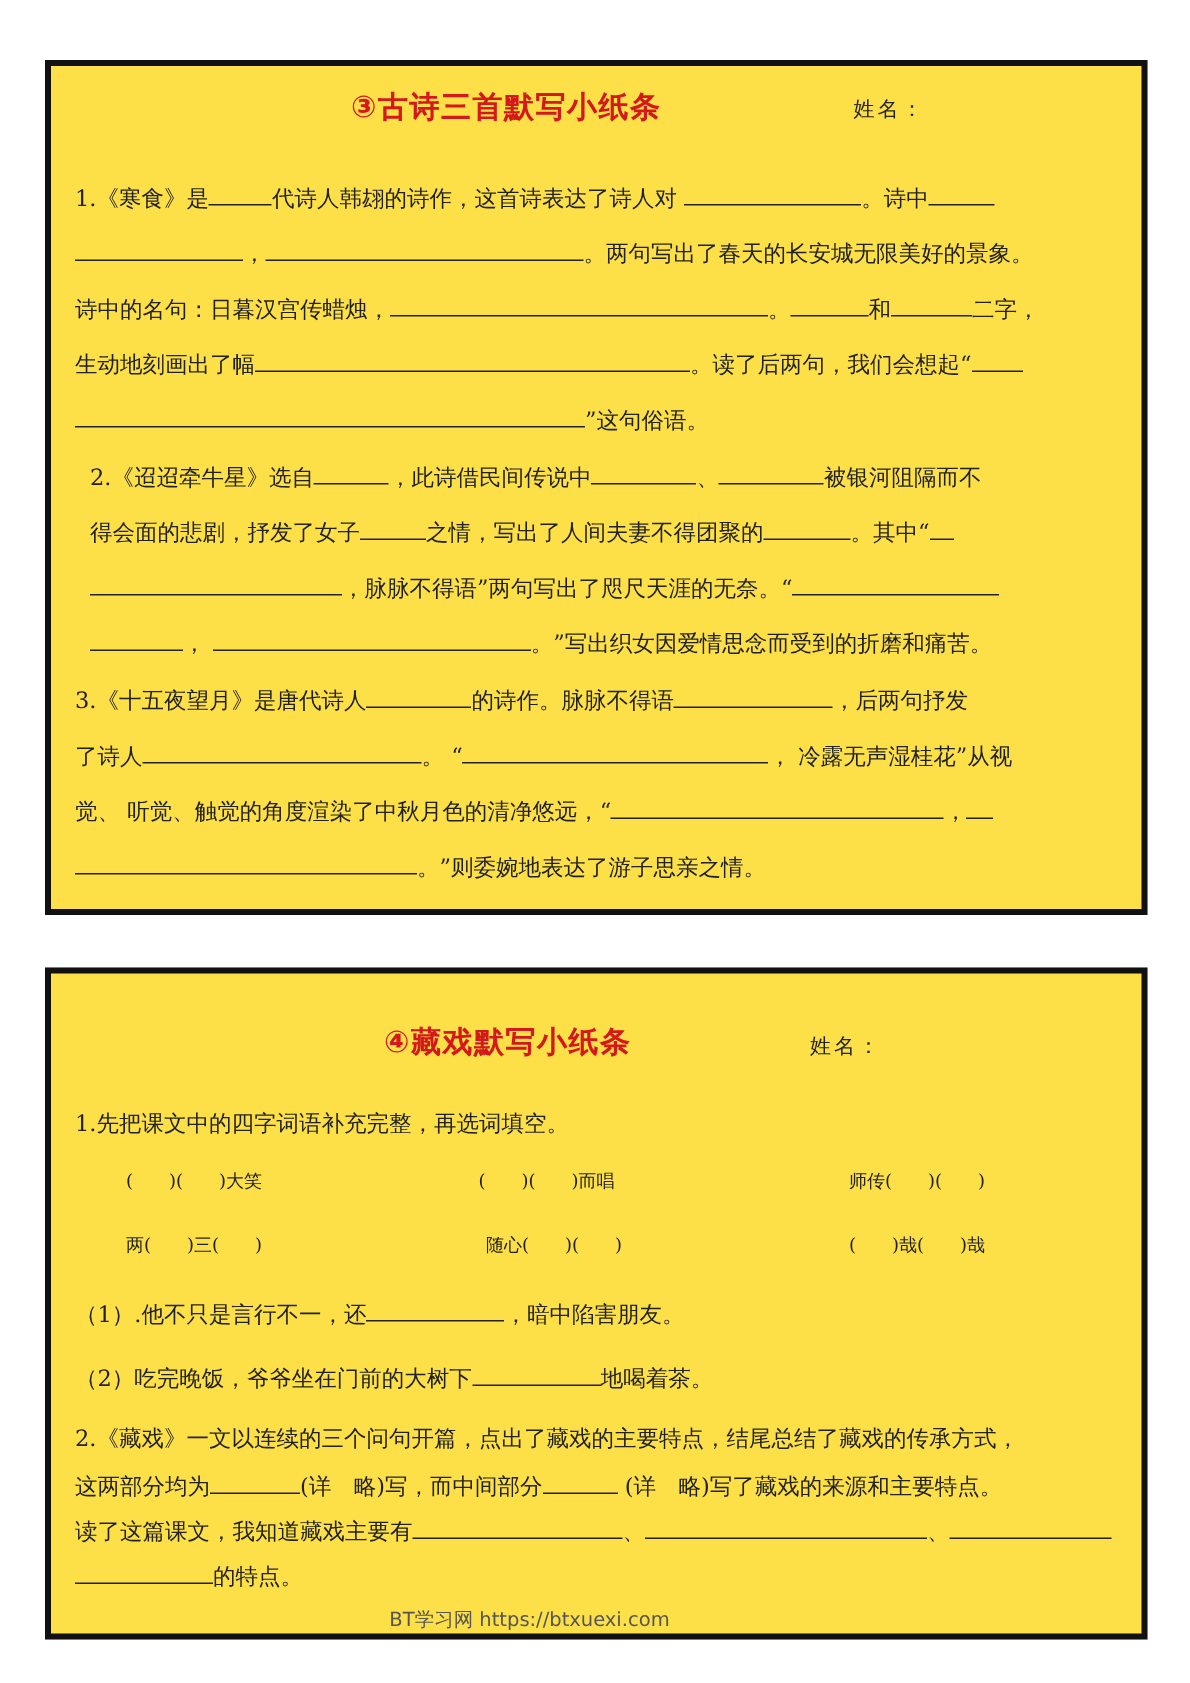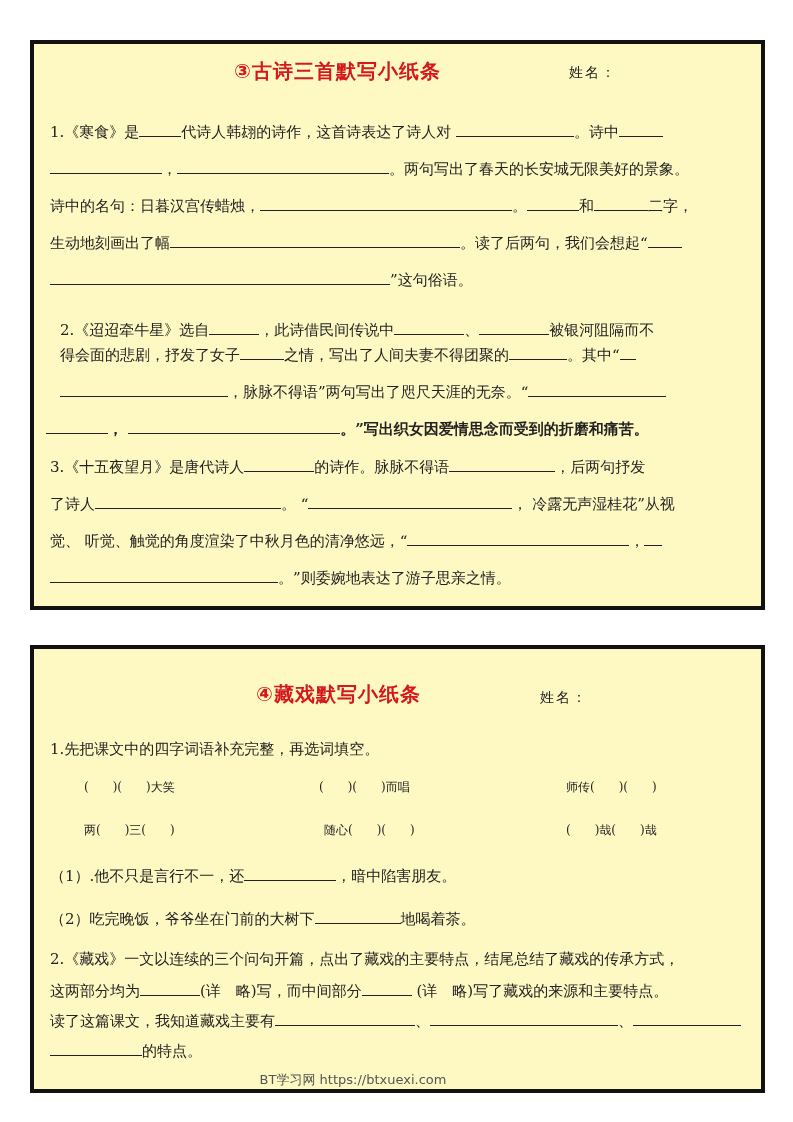--- a/index.html
+++ b/index.html
@@ -1,18 +1,18 @@
 <!DOCTYPE html>
 <html><head>
 <meta charset="utf-8">
 <style>
   html, body { margin:0; padding:0; background:#ffffff; }
   body { width:793px; height:1122px; position:relative; overflow:hidden;
          font-family:"DejaVu Serif", "Liberation Serif", serif; color:#222; }
-  .box { position:absolute; left:30px; width:727px; border:4px solid #111; background:#fef9c3; box-sizing:content-box; }
+  .box { position:absolute; left:30px; width:727px; border:4px solid #111; background:#fde047; box-sizing:content-box; }
   .box1 { top:40px; height:562px; }
   .box2 { top:645px; height:440px; }
   .title { position:absolute; font-family:"DejaVu Sans", "Liberation Sans", sans-serif; font-weight:bold;
            color:#d3191c; font-size:20px; letter-spacing:1px; }
   .name-label { position:absolute; font-family:"DejaVu Sans", "Liberation Sans", sans-serif; font-size:14px; color:#222; letter-spacing:2px; }
   .line { position:absolute; left:16px; right:14px; font-size:15px; white-space:nowrap; line-height:20px; }
   .blank { display:inline-block; border-bottom:1px solid #222; height:16px; vertical-align:baseline; }
   .cell { position:absolute; font-size:12px; white-space:nowrap; }
   .footer { position:absolute; top:1071px; left:0; width:706px; text-align:center; font-family:"DejaVu Sans", "Liberation Sans", sans-serif; font-size:13px; color:#555; }
 </style>
@@ -32,30 +32,30 @@
   <div class="line" style="top:150px;">
     <span>诗中的名句：日暮汉宫传蜡烛，</span><span class="blank" style="width:252px"></span><span>。</span><span class="blank" style="width:52px"></span><span>和</span><span class="blank" style="width:54px"></span><span>二字，</span>
   </div>
   <div class="line" style="top:187px;">
     <span>生动地刻画出了幅</span><span class="blank" style="width:290px"></span><span>。读了后两句，我们会想起“</span><span class="blank" style="width:34px"></span>
   </div>
   <div class="line" style="top:224px;">
     <span class="blank" style="width:340px"></span><span>”这句俗语。</span>
   </div>
 
-  <div class="line" style="top:262px;left:26px;margin-top:12px;">
+  <div class="line" style="top:262px;left:26px;">
     <span>2.《迢迢牵牛星》选自</span><span class="blank" style="width:50px"></span><span>，此诗借民间传说中</span><span class="blank" style="width:70px"></span><span>、</span><span class="blank" style="width:70px"></span><span>被银河阻隔而不</span>
   </div>
   <div class="line" style="top:299px;left:26px;">
     <span>得会面的悲剧，抒发了女子</span><span class="blank" style="width:44px"></span><span>之情，写出了人间夫妻不得团聚的</span><span class="blank" style="width:58px"></span><span>。其中“</span><span class="blank" style="width:16px"></span>
   </div>
   <div class="line" style="top:336px;left:26px;">
     <span class="blank" style="width:168px"></span><span>，脉脉不得语”两句写出了咫尺天涯的无奈。“</span><span class="blank" style="width:138px"></span>
   </div>
-  <div class="line" style="top:373px;left:12px;font-weight:bold;">
+  <div class="line" style="top:373px;left:26px;">
     <span class="blank" style="width:62px"></span><span>，</span>&nbsp;<span class="blank" style="width:212px"></span><span>。”写出织女因爱情思念而受到的折磨和痛苦。</span>
   </div>
 
   <div class="line" style="top:411px;">
     <span>3.《十五夜望月》是唐代诗人</span><span class="blank" style="width:70px"></span><span>的诗作。脉脉不得语</span><span class="blank" style="width:106px"></span><span>，后两句抒发</span>
   </div>
   <div class="line" style="top:448px;">
     <span>了诗人</span><span class="blank" style="width:186px"></span><span>。  “</span><span class="blank" style="width:204px"></span><span>，  冷露无声湿桂花”从视</span>
   </div>
   <div class="line" style="top:522px;">

